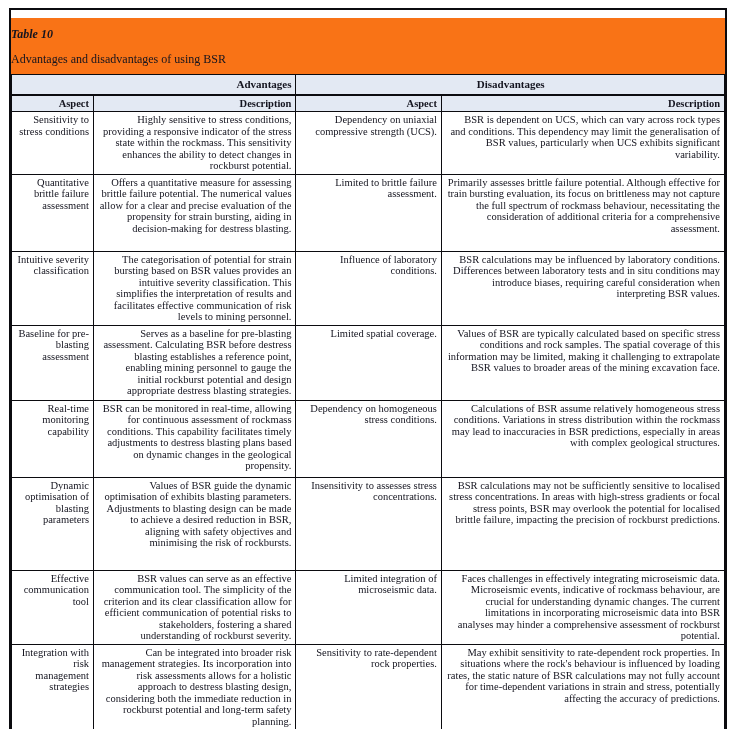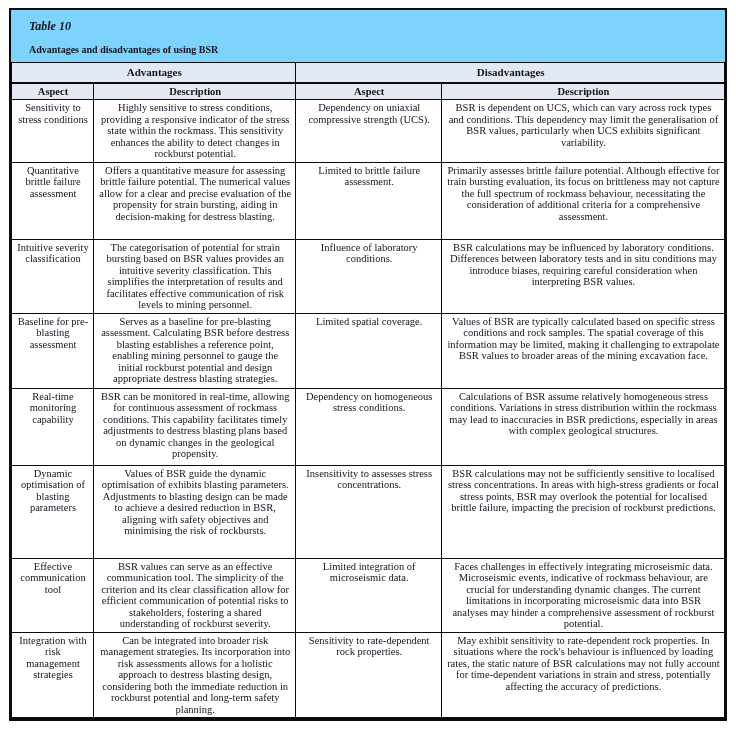--- a/index.html
+++ b/index.html
@@ -15,48 +15,49 @@
     box-sizing: border-box;
     padding: 8px 9px 0 9px;
     background: #ffffff;
     overflow: hidden;
   }
   .frame {
     border: 2px solid #0b0b0f;
     box-sizing: border-box;
   }
   .caption {
-    padding: 9px 10px 7px 18px;
-    background: #7dd3fc;
+    padding: 9px 10px 7px 0;
+    background: #f97316;
+    margin-top: 8px;
   }
   .caption .title {
     font-style: italic;
     font-weight: bold;
     font-size: 12px;
     margin-bottom: 10px;
   }
   .caption .subtitle {
-    font-weight: bold;
-    font-size: 10px;
+    font-weight: normal;
+    font-size: 12px;
   }
   table.bsr {
     width: 100%;
     border-collapse: collapse;
     table-layout: fixed;
     font-size: 10.5px;
     line-height: 11.5px;
   }
   col.c1 { width: 11.5%; }
   col.c2 { width: 28.4%; }
   col.c3 { width: 20.4%; }
   col.c4 { width: 39.7%; }
   table.bsr th, table.bsr td {
     border: 1px solid #0b0b0f;
     vertical-align: top;
-    text-align: center;
+    text-align: right;
     padding: 2px 4px 2px 5px;
     word-wrap: break-word;
   }
   thead tr.group-row th {
     background: #e3e9f3;
     border-top: 1px solid #0b0b0f;
     border-bottom: 2px solid #0b0b0f;
     font-weight: bold;
     font-size: 11px;
     padding: 4px 4px 3px 5px;

